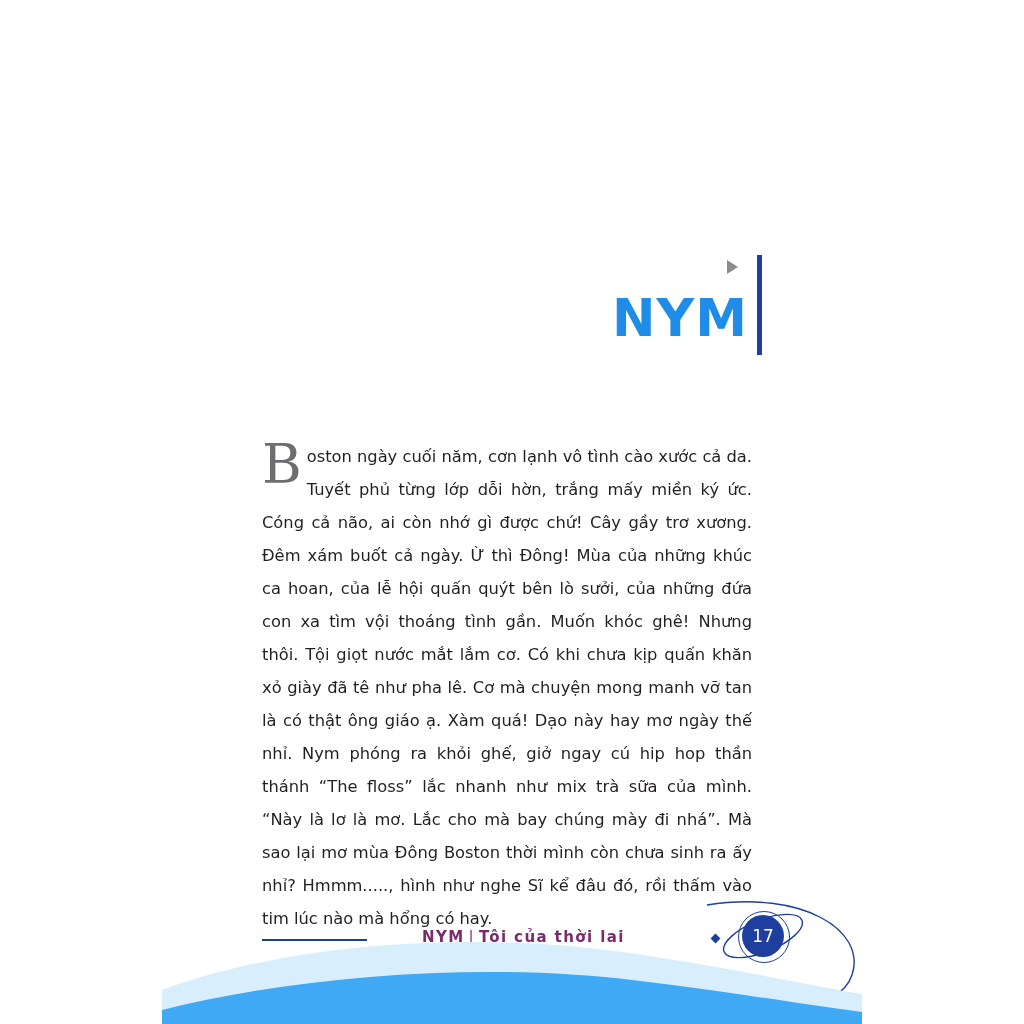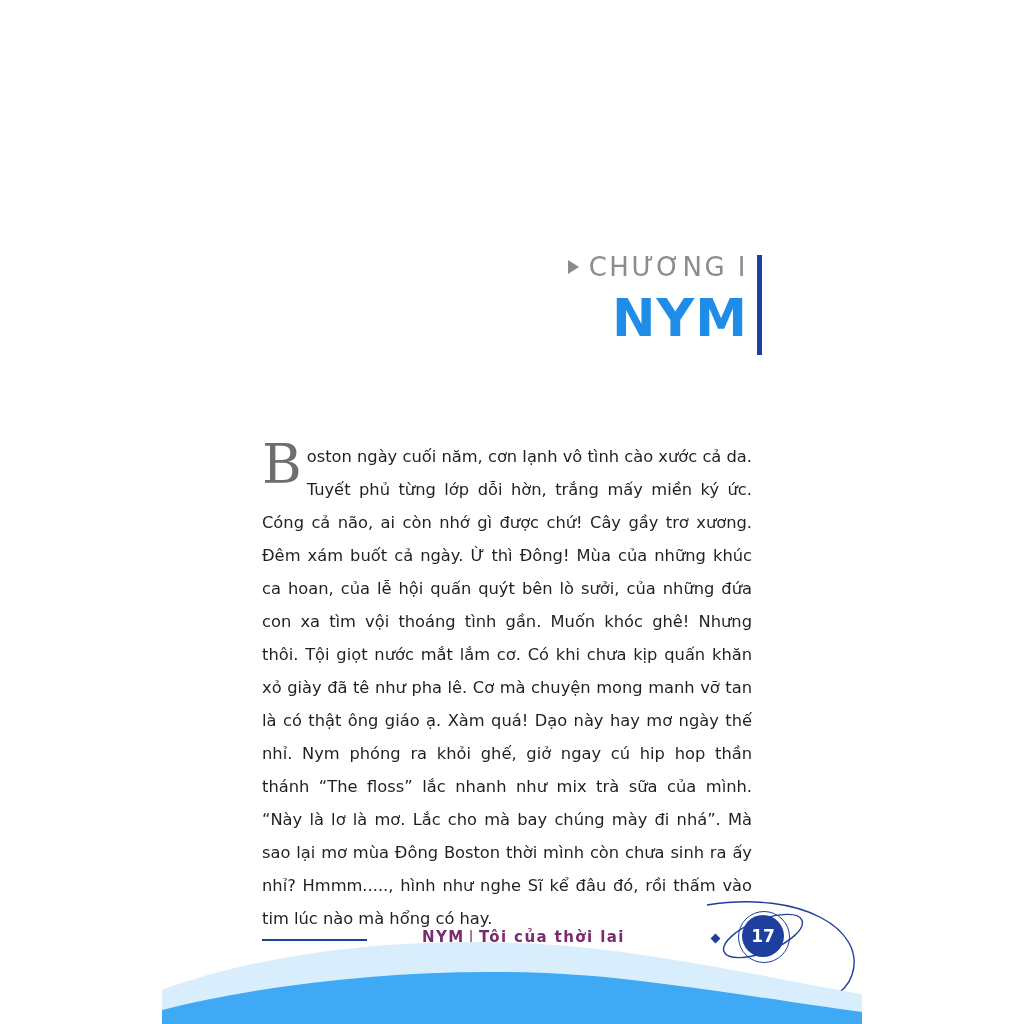--- a/index.html
+++ b/index.html
@@ -143,21 +143,21 @@
     position: absolute;
     left: 25px;
     top: 17px;
     width: 42px;
     height: 42px;
     border-radius: 50%;
     background: #1f3f9e;
     color: #ffffff;
     font-family: "DejaVu Sans", sans-serif;
     font-size: 17px;
-    font-weight: bold;
+    font-weight: normal;
     display: flex;
     align-items: center;
     justify-content: center;
     text-align: center;
   }
   .page-ring {
     position: absolute;
     left: 21px;
     top: 13px;
     width: 50px;
@@ -167,21 +167,21 @@
   }
 
   svg.deco { position: absolute; left: 0; top: 0; overflow: visible; }
 </style>
 </head>
 <body>
 
 <div id="page">
 
   <div class="chapter-head">
-    <div class="chapter-eyebrow"><span class="tri"></span><span>CHƯƠNG I</span></div>
+    <div class="chapter-eyebrow"><span class="tri"></span></div>
     <div class="chapter-title">NYM</div>
   </div>
   <div class="chapter-rule"></div>
 
   <div class="body-col">
     <p class="para"><span class="dropcap">B</span><span>oston ngày cuối năm, cơn lạnh vô tình cào xước cả da. Tuyết phủ từng lớp dỗi hờn, trắng mấy miền ký ức. Cóng cả não, ai còn nhớ gì được chứ! Cây gầy trơ xương. Đêm xám buốt cả ngày. Ừ thì Đông! Mùa của những khúc ca hoan, của lễ hội quấn quýt bên lò sưởi, của những đứa con xa tìm vội thoáng tình gần. Muốn khóc ghê! Nhưng thôi. Tội giọt nước mắt lắm cơ. Có khi chưa kịp quấn khăn xỏ giày đã tê như pha lê. Cơ mà chuyện mong manh vỡ tan là có thật ông giáo ạ. Xàm quá! Dạo này hay mơ ngày thế nhỉ. Nym phóng ra khỏi ghế, giở ngay cú hip hop thần thánh “The floss” lắc nhanh như mix trà sữa của mình. “Này là lơ là mơ. Lắc cho mà bay chúng mày đi nhá”. Mà sao lại mơ mùa Đông Boston thời mình còn chưa sinh ra ấy nhỉ? Hmmm....., hình như nghe Sĩ kể đâu đó, rồi thấm vào tim lúc nào mà hổng có hay.</span></p>
   </div>
 
   <div class="footer">
     <div class="footer-line"></div>

